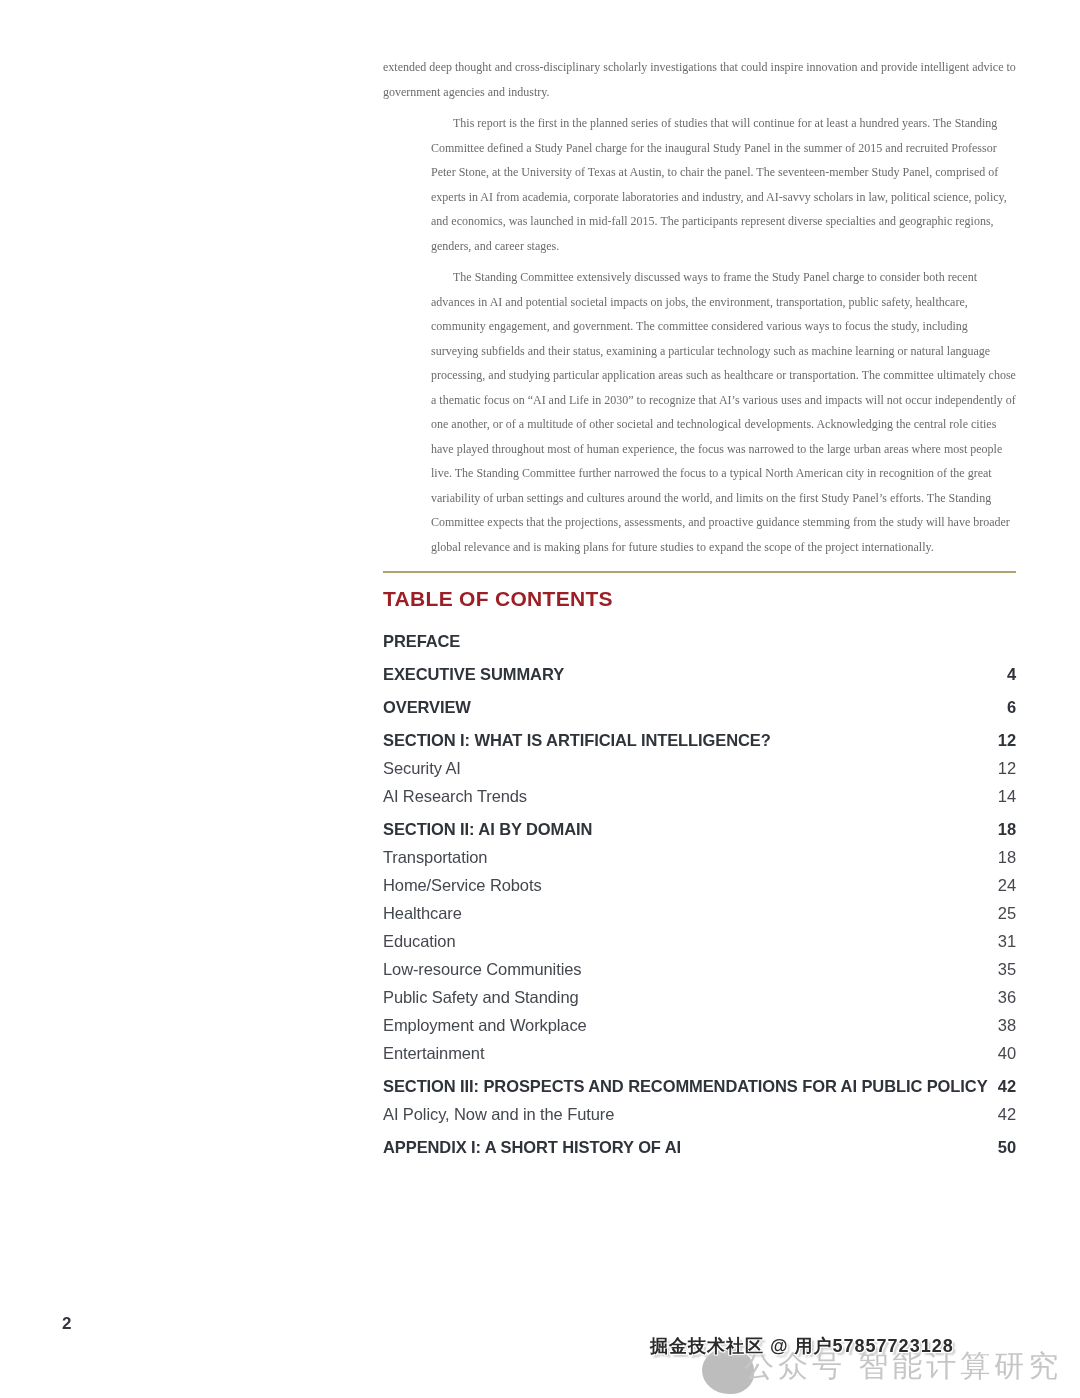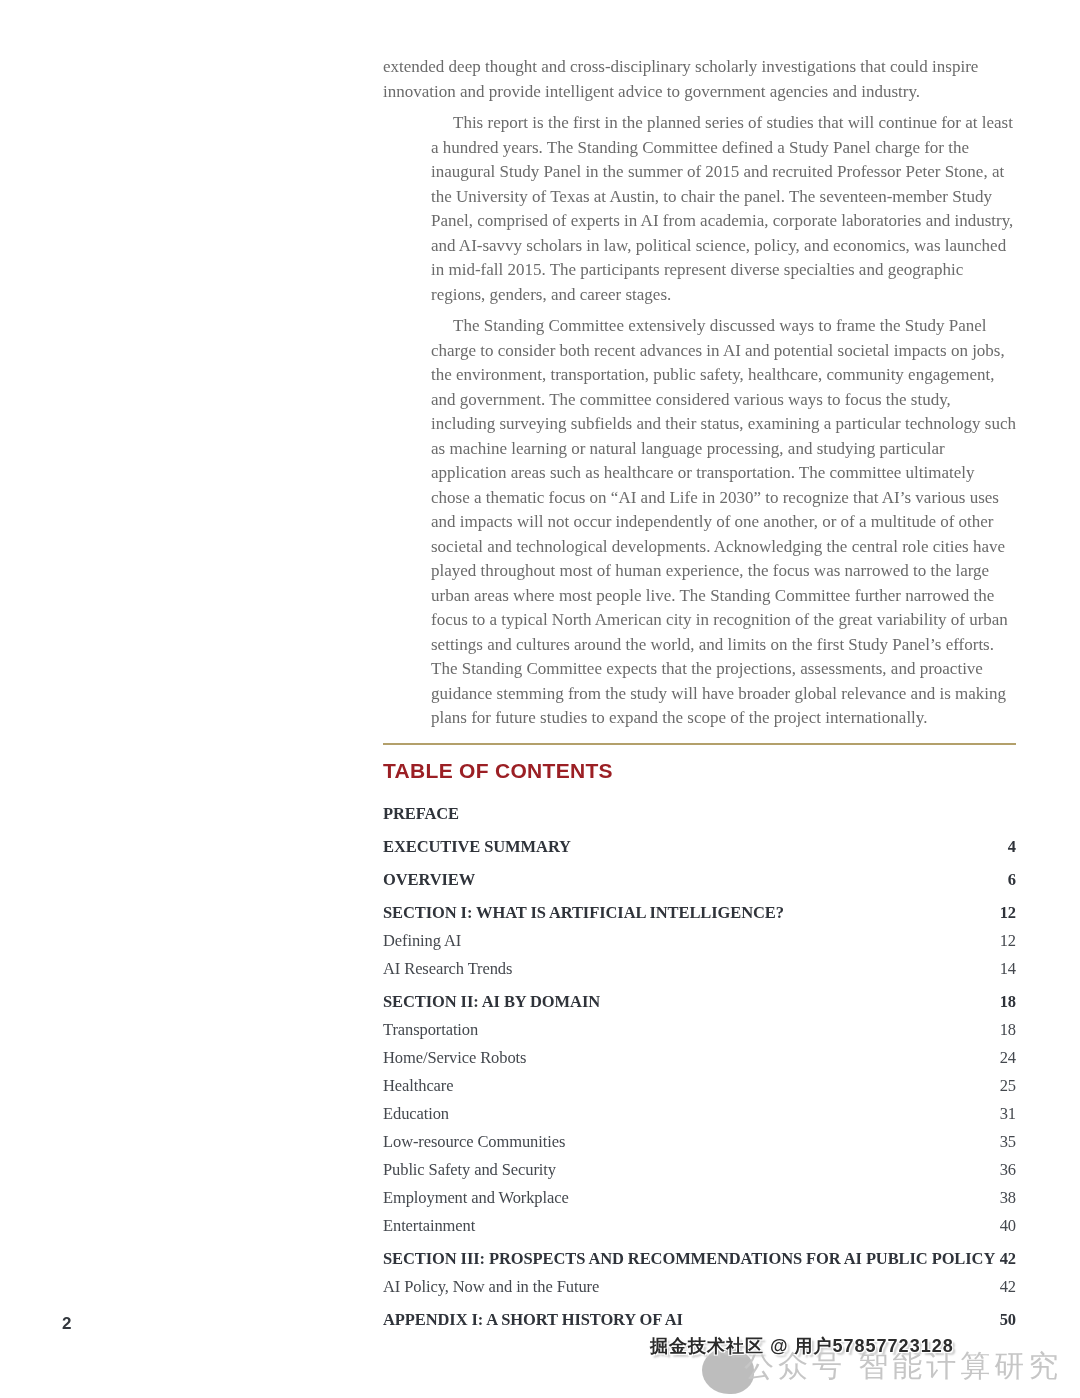--- a/index.html
+++ b/index.html
@@ -15,21 +15,21 @@
     font-family: "Liberation Sans", sans-serif;
   }
   .content-col {
     position: absolute;
     left: 383px;
     top: 55px;
     width: 633px;
   }
   .body-para {
     font-family: "Liberation Serif", "DejaVu Serif", serif;
-    font-size: 17px;
+    font-size: 12px;
     line-height: 24.5px;
     color: #6b6b6b;
     margin: 0 0 7px 0;
   }
   .body-para.indent { text-indent: 22px; margin-left: 48px; }
 
   .rule {
     border: none;
     border-top: 2px solid #B3A06B;
     margin: 12px 0 0 0;
@@ -43,21 +43,20 @@
   }
   #toc-list { margin-top: 21px; }
   .toc-row {
     display: flex;
     justify-content: space-between;
     align-items: baseline;
     height: 28px;
     font-size: 16.5px;
     letter-spacing: -0.1px;
     color: #44484E;
-    font-family: Liberation Serif, serif;
   }
   .toc-row.section {
     font-weight: bold;
     color: #2F333A;
     margin-top: 5px;
   }
   .toc-page { text-align: right; }
 
   .page-number {
     position: absolute;
@@ -137,21 +136,21 @@
       </div>
       <div class="toc-row section">
         <span class="toc-label">OVERVIEW</span>
         <span class="toc-page">6</span>
       </div>
       <div class="toc-row section">
         <span class="toc-label">SECTION I: WHAT IS ARTIFICIAL INTELLIGENCE?</span>
         <span class="toc-page">12</span>
       </div>
       <div class="toc-row">
-        <span class="toc-label">Defining AI</span>
+        <span class="toc-label">Security AI</span>
         <span class="toc-page">12</span>
       </div>
       <div class="toc-row">
         <span class="toc-label">AI Research Trends</span>
         <span class="toc-page">14</span>
       </div>
       <div class="toc-row section">
         <span class="toc-label">SECTION II: AI BY DOMAIN</span>
         <span class="toc-page">18</span>
       </div>
@@ -169,21 +168,21 @@
       </div>
       <div class="toc-row">
         <span class="toc-label">Education</span>
         <span class="toc-page">31</span>
       </div>
       <div class="toc-row">
         <span class="toc-label">Low-resource Communities</span>
         <span class="toc-page">35</span>
       </div>
       <div class="toc-row">
-        <span class="toc-label">Public Safety and Security</span>
+        <span class="toc-label">Public Safety and Standing</span>
         <span class="toc-page">36</span>
       </div>
       <div class="toc-row">
         <span class="toc-label">Employment and Workplace</span>
         <span class="toc-page">38</span>
       </div>
       <div class="toc-row">
         <span class="toc-label">Entertainment</span>
         <span class="toc-page">40</span>
       </div>

